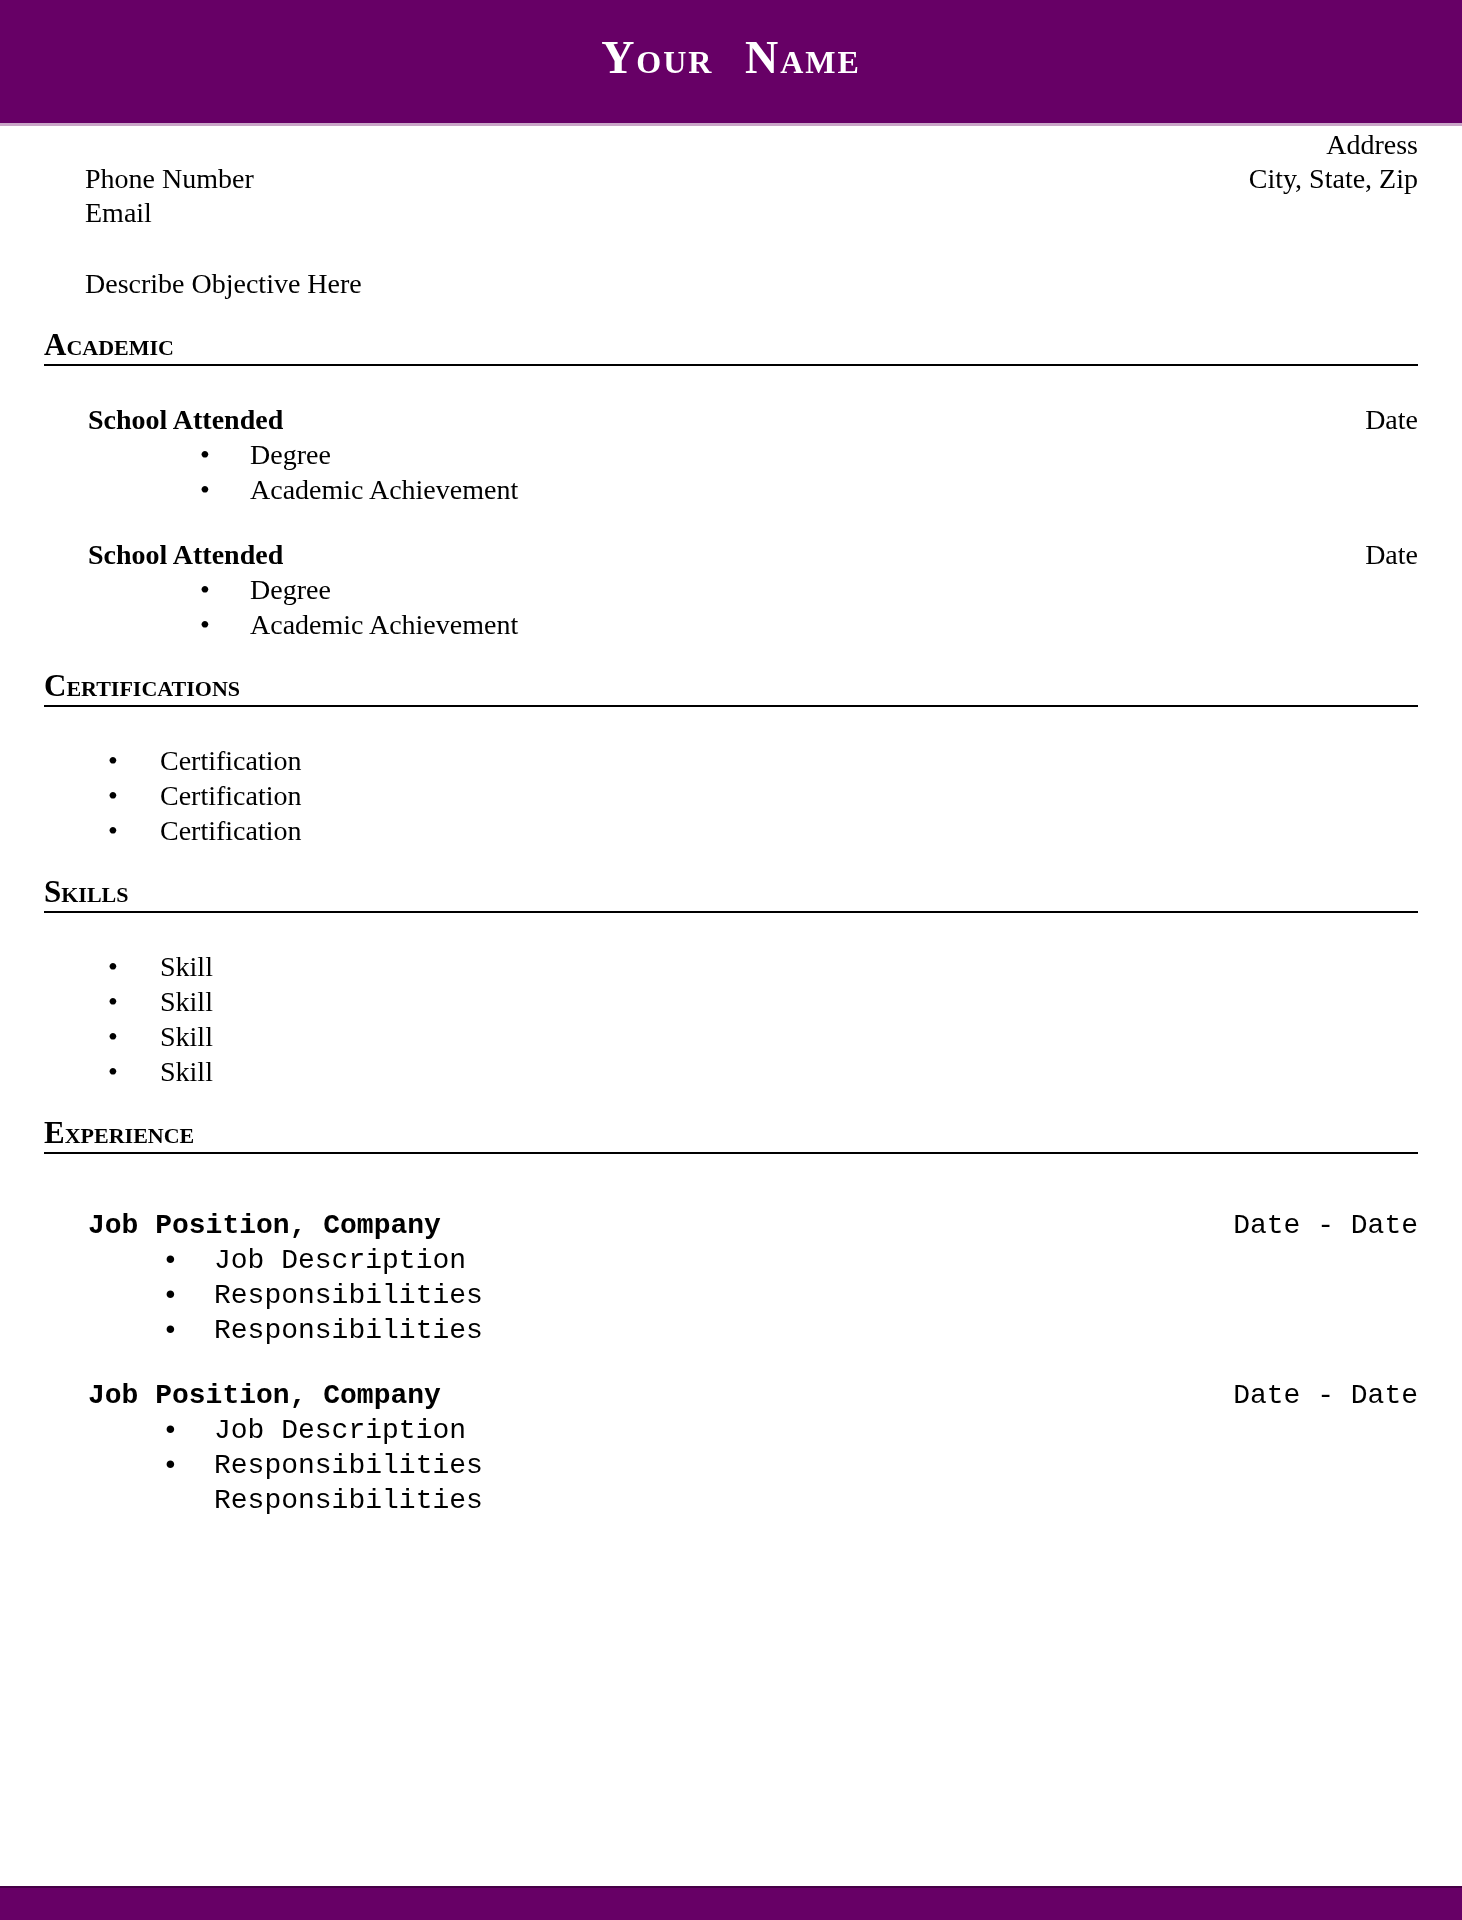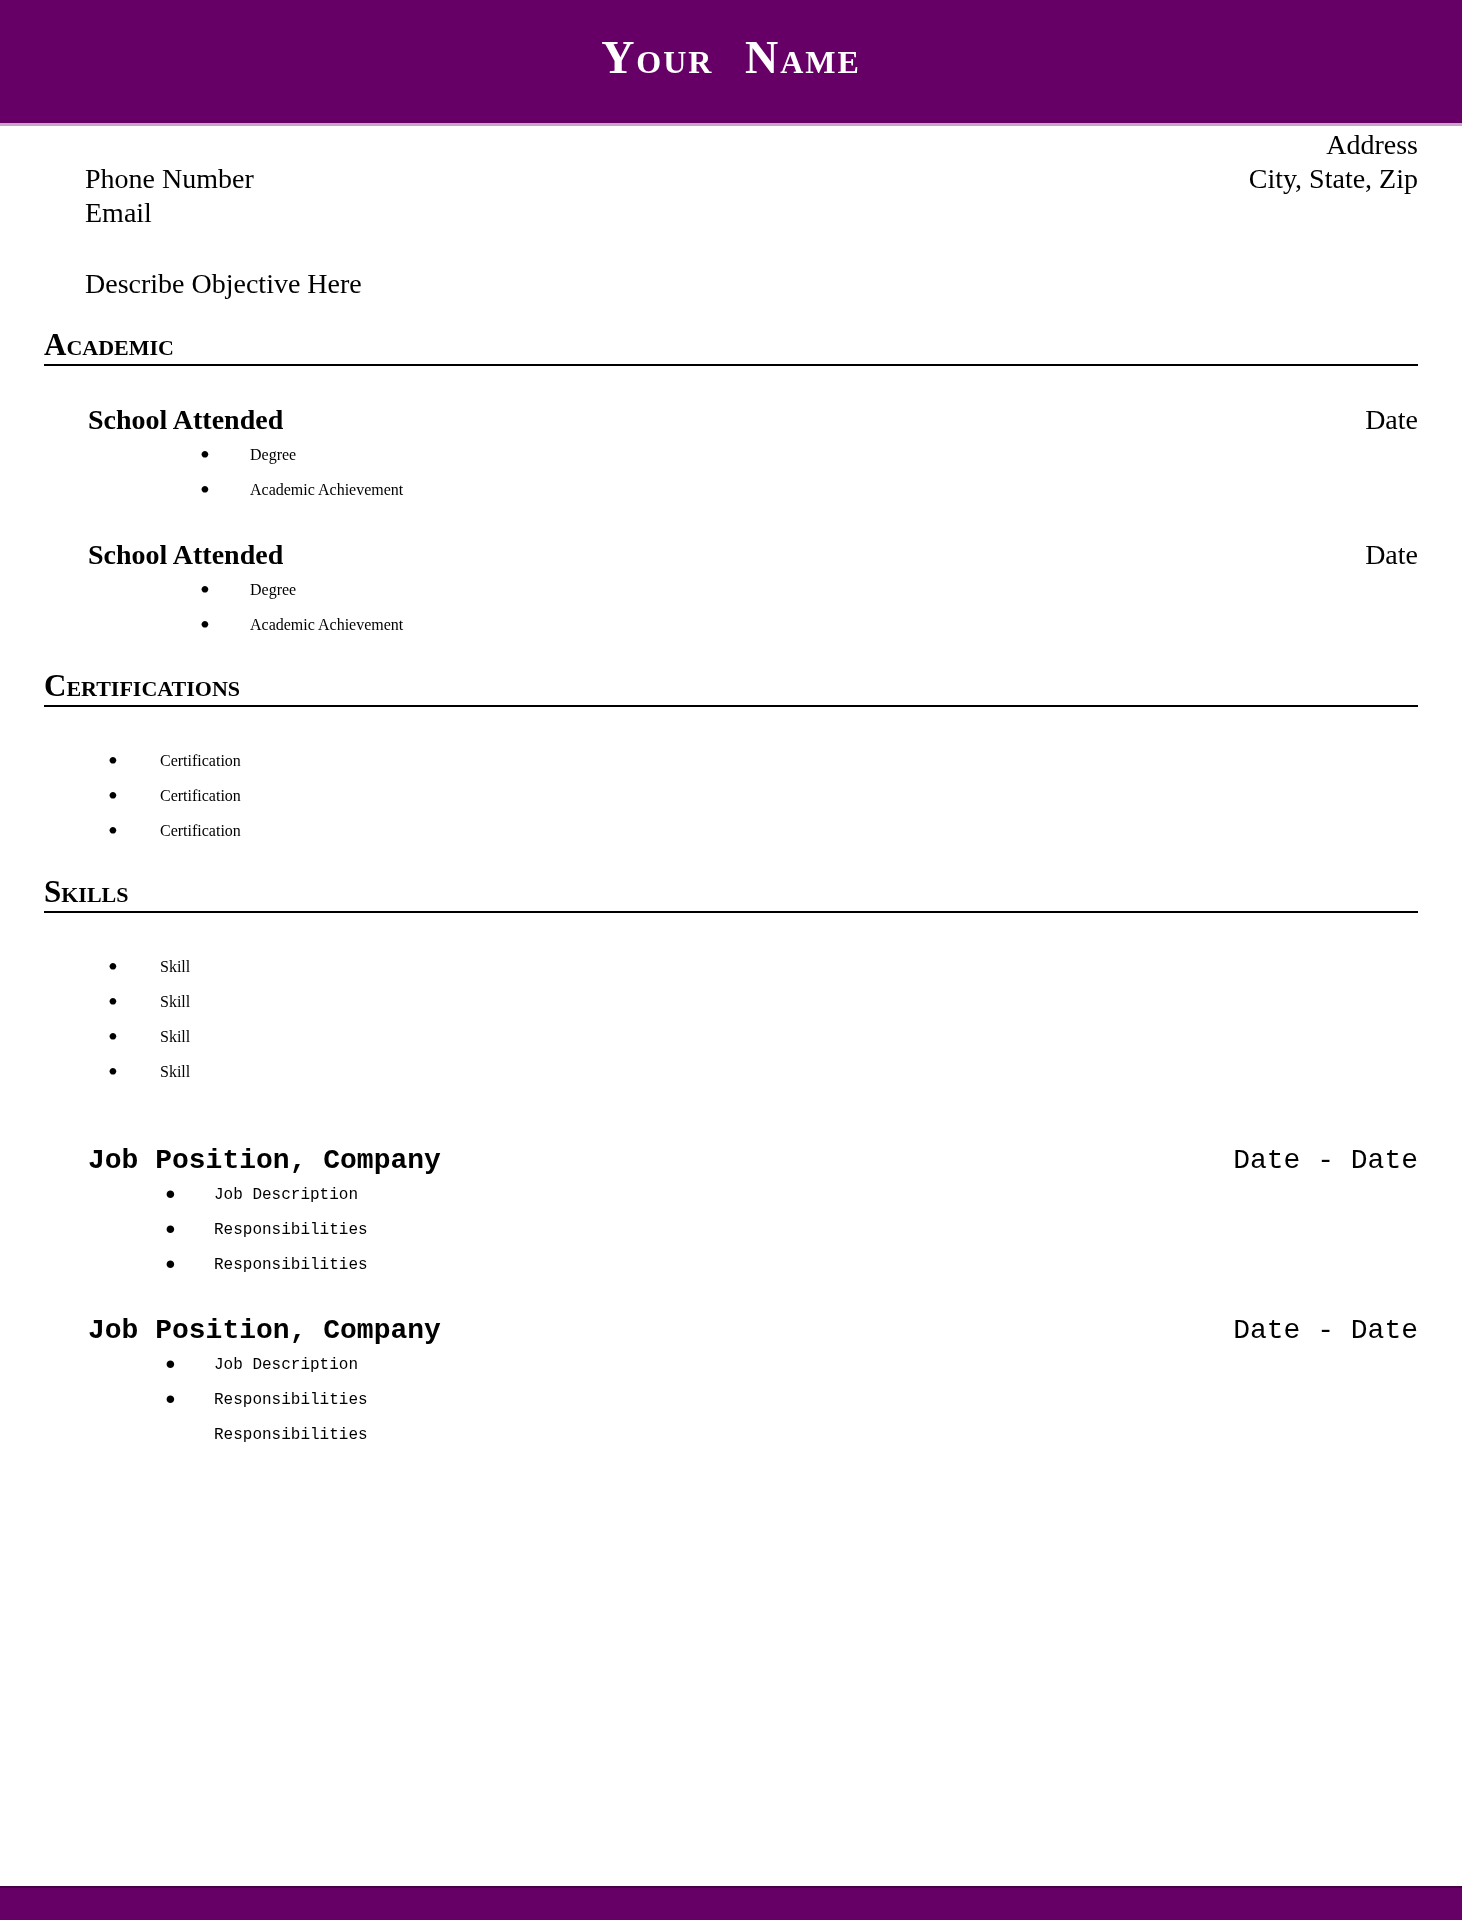--- a/index.html
+++ b/index.html
@@ -61,21 +61,21 @@
     display: flex;
     justify-content: space-between;
     font-size: 28px;
     line-height: 35px;
   }
   .entry-title { font-weight: bold; padding-left: 44px; }
   .entry-date { font-weight: normal; text-align: right; }
 
   
   ul { list-style: none; }
-  li { position: relative; line-height: 35px; font-size: 16px; }
+  li { position: relative; line-height: 35px; font-size: 28px; }
   li::before {
     content: "\2022";
     position: absolute;
     font-size: 28px;
   }
   .edu-list li { padding-left: 206px; }
   .edu-list li::before { left: 156px; }
   .cert-list li { padding-left: 116px; }
   .cert-list li::before { left: 64px; }
   .exp-list li { padding-left: 170px; }
@@ -161,20 +161,21 @@
     <h2 class="section-heading">Skills</h2>
     <ul class="section-body cert-list">
       <li>Skill</li>
       <li>Skill</li>
       <li>Skill</li>
       <li>Skill</li>
     </ul>
   </section>
 
   <section>
+    <h2 class="section-heading">Experience</h2>
     <div class="section-body" style="margin-top: 54px; font-family: Liberation Mono, monospace;">
       <div class="entry">
         <div class="entry-row">
           <span class="entry-title">Job Position, Company</span>
           <span class="entry-date">Date - Date</span>
         </div>
         <ul class="exp-list">
           <li>Job Description</li>
           <li>Responsibilities</li>
           <li>Responsibilities</li>

